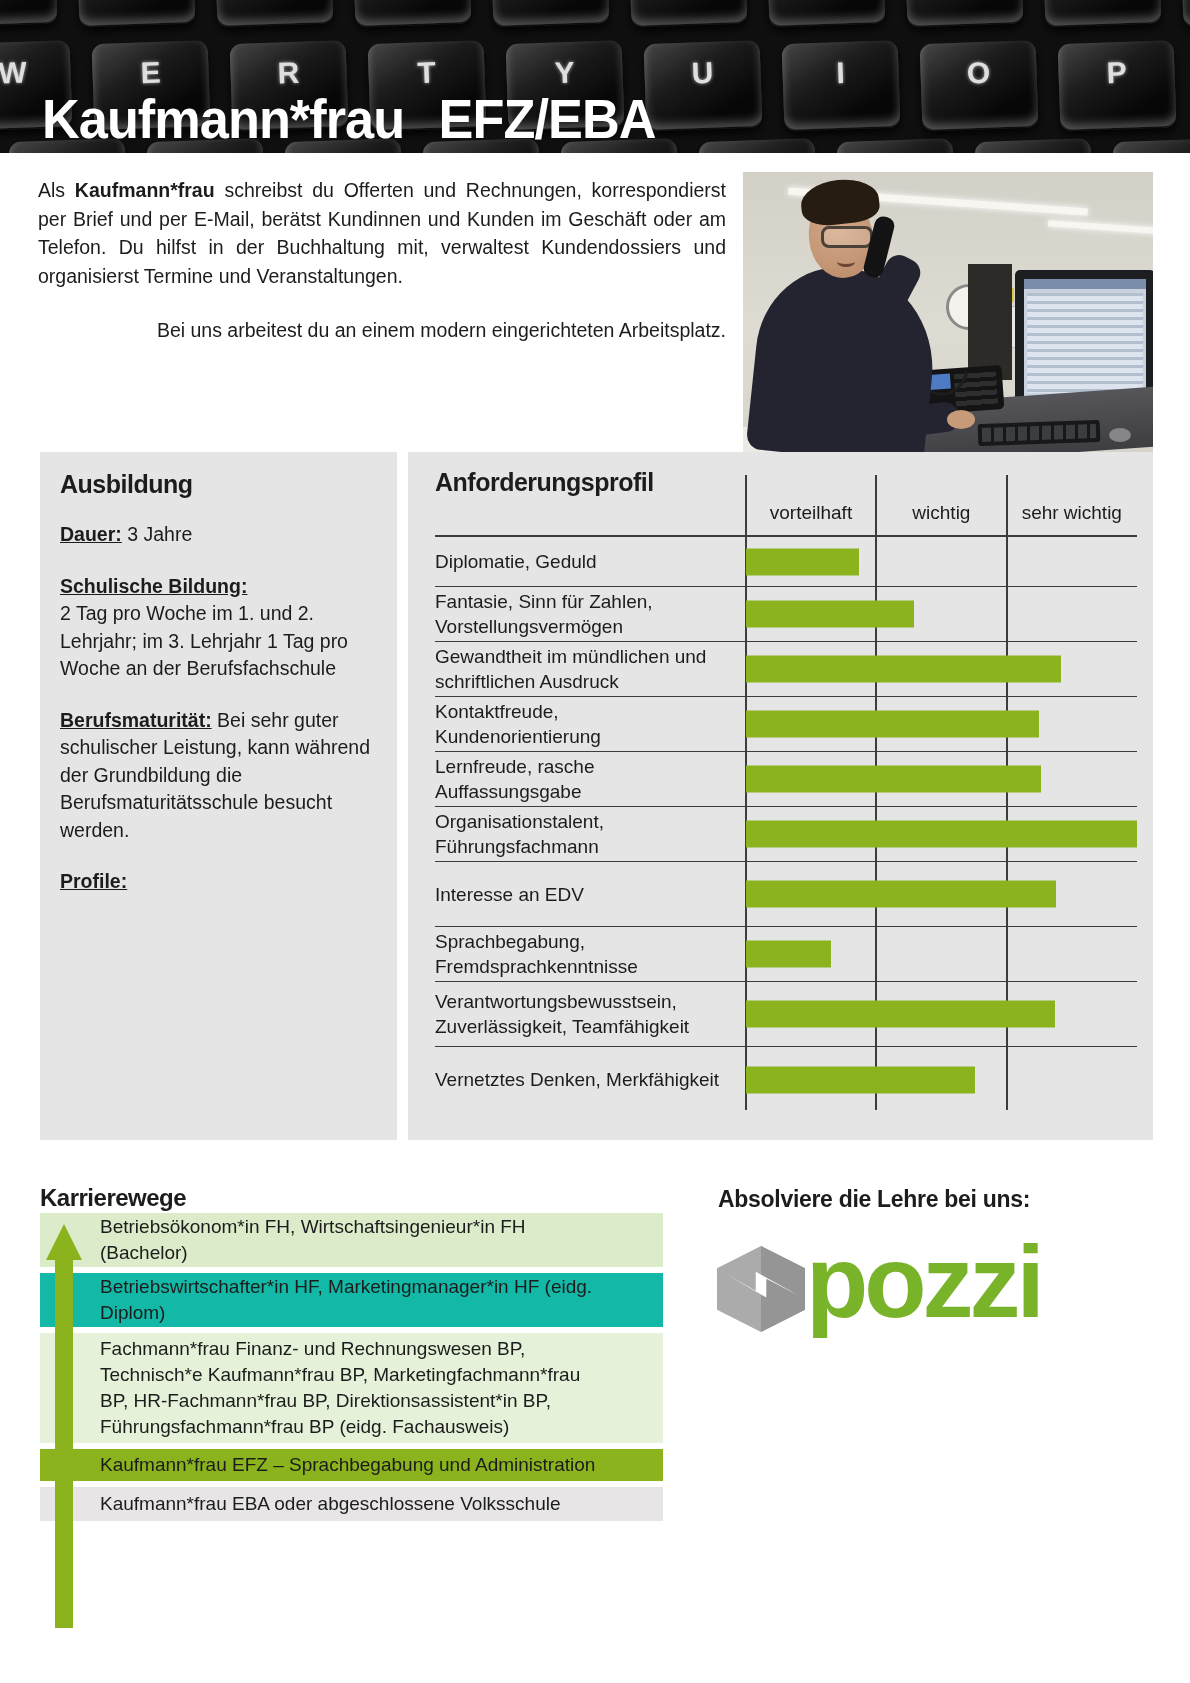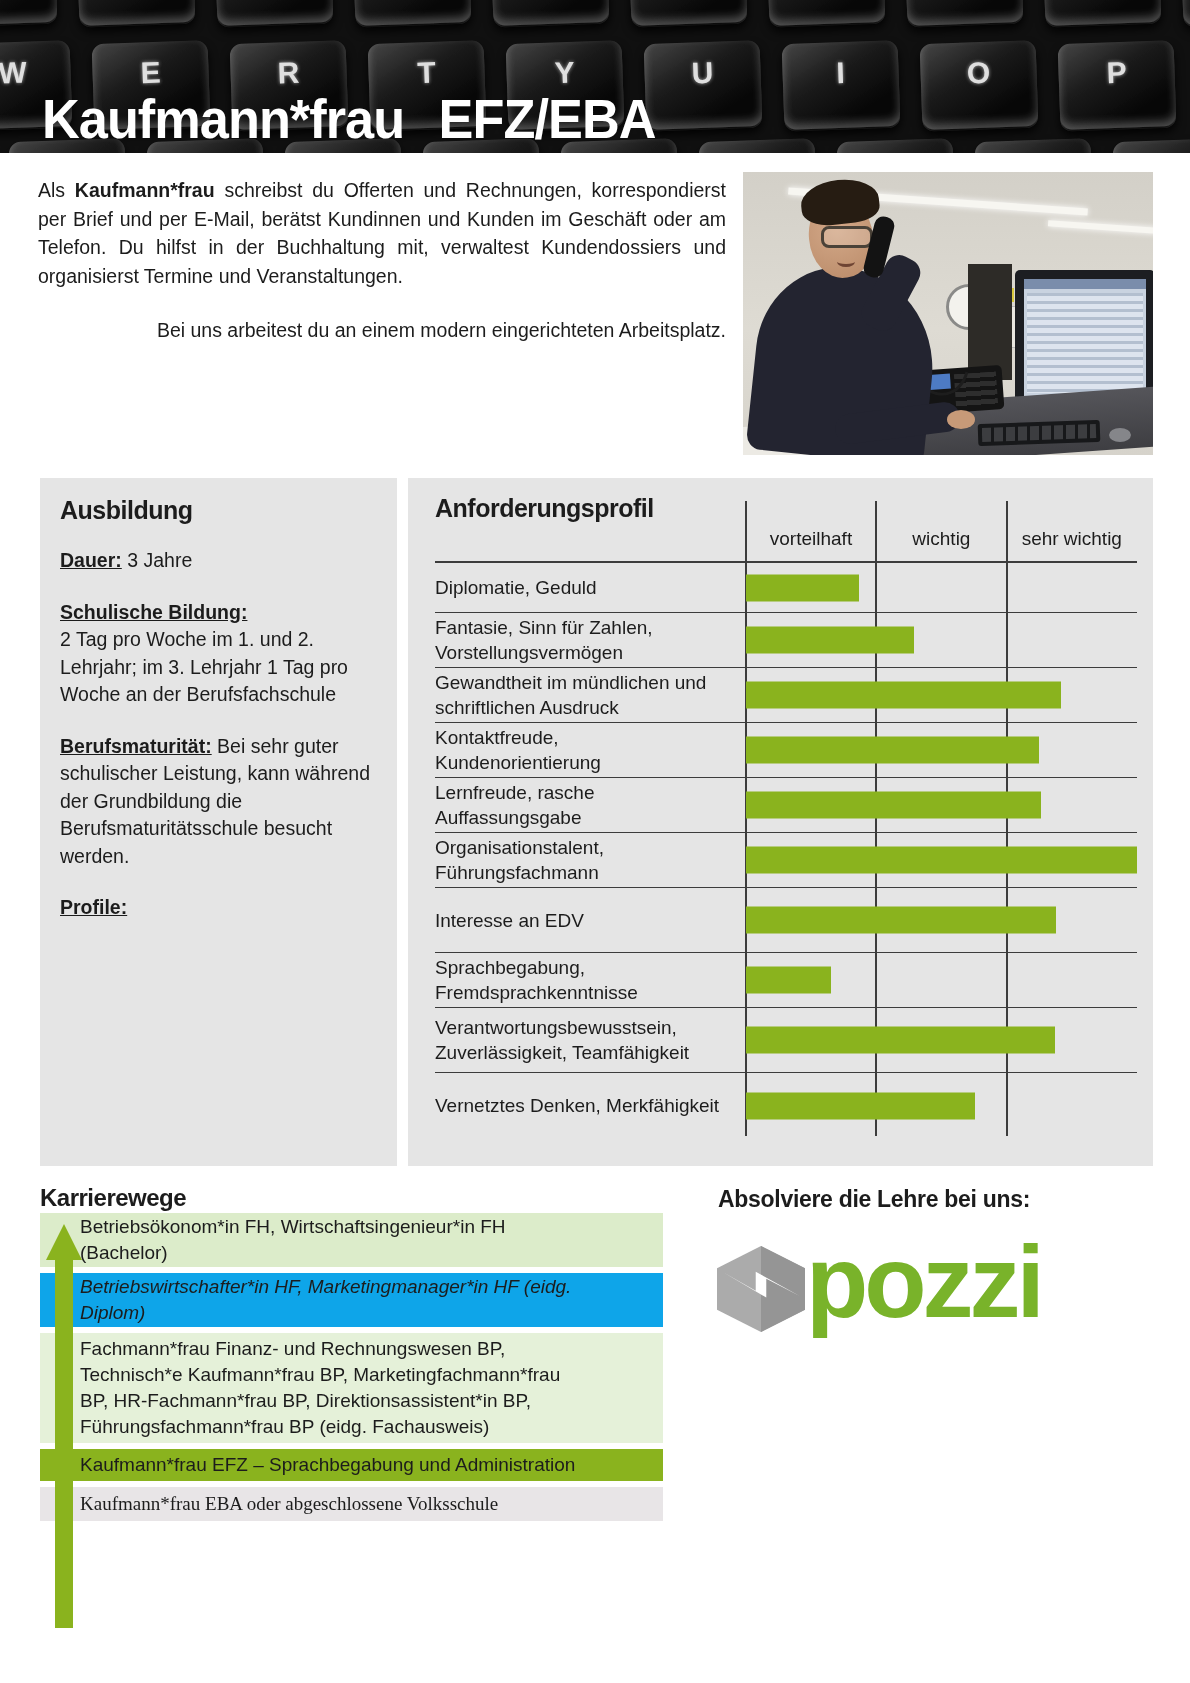--- a/index.html
+++ b/index.html
@@ -42,21 +42,21 @@
   .head{background:radial-gradient(circle at 45% 40%,#d3a888,#b98a68);border-radius:48% 52% 46% 50%;}
   .hair{background:#261c12;border-radius:60% 60% 40% 45%;}
   .glasses{border:3px solid #4a4238;border-radius:8px;background:rgba(255,255,255,.18);}
   .smile{border-bottom:3px solid #6e4433;border-radius:0 0 50% 50%;}
   .receiver{background:#131313;border-radius:9px;}
   .armup{background:#232430;border-radius:14px;}
   .cord{border:3px solid transparent;border-left:3px solid #1d1d1d;border-bottom:3px solid #1d1d1d;border-radius:50%;}
   .forearm{background:#232430;border-radius:16px;}
   .hand{background:#c79a78;border-radius:50%;}
   
-  .panel{position:absolute;top:478px;height:688px;background:#e5e5e5;box-sizing:border-box;}
+  .panel{position:absolute;top:452px;height:688px;background:#e5e5e5;box-sizing:border-box;}
   .panel-ausbildung{left:40px;width:357px;padding:18px 20px;}
   .panel-anforderung{left:408px;width:745px;}
   .ptitle{font-size:25px;font-weight:bold;margin:0 0 22px 0;letter-spacing:-.5px;}
   .ablock{font-size:19.5px;line-height:27.5px;margin-bottom:24px;}
   .ablock b{font-weight:bold;text-decoration:underline;}
   .prelines{white-space:pre-line;}
   .plist{white-space:pre-line;font-size:19.5px;line-height:29px;}
   
   .anf-title{position:absolute;left:27px;top:16px;font-size:25px;font-weight:bold;letter-spacing:-.5px;}
   .chart-head{position:absolute;left:27px;top:50px;width:702px;height:33px;display:flex;}
@@ -66,21 +66,21 @@
   .rows{position:absolute;left:27px;top:83px;width:702px;border-top:2px solid #3c3c3c;}
   .crow{display:flex;align-items:center;border-bottom:1.5px solid #3c3c3c;box-sizing:border-box;}
   .crow.last{border-bottom:none;}
   .crow.h50{height:50px;}.crow.h55{height:55px;}.crow.h65{height:65px;}
   .clabel{width:311px;font-size:19px;line-height:25px;white-space:pre-line;box-sizing:border-box;padding-right:6px;}
   .ctrack{position:relative;width:391px;height:100%;}
   .cbar{position:absolute;left:0;top:50%;transform:translateY(-50%);height:27px;}
   
   .kar-title{position:absolute;left:40px;top:1184px;font-size:24px;font-weight:bold;letter-spacing:-.5px;}
   .kar-rows{position:absolute;left:40px;top:1213px;width:623px;}
-  .krow{display:flex;align-items:center;box-sizing:border-box;padding-left:40px;margin-bottom:6px;
+  .krow{display:flex;align-items:center;box-sizing:border-box;padding-left:60px;margin-bottom:6px;
         font-size:19px;line-height:26px;white-space:pre-line;}
   .krow.hl{font-weight:normal;}
   .arrow-head{position:absolute;left:46px;top:1224px;width:0;height:0;
               border-left:18px solid transparent;border-right:18px solid transparent;}
   .arrow-shaft{position:absolute;left:55px;top:1258px;width:18px;height:370px;}
   
   .abs-title{position:absolute;left:718px;top:1186px;font-size:23px;font-weight:bold;letter-spacing:-.3px;}
   .pozzi-icon{position:absolute;left:717px;top:1246px;width:88px;height:86px;}
   .pozzi-icon .hex{position:absolute;inset:0;clip-path:polygon(50% 0,100% 26%,100% 74%,50% 100%,0 74%,0 26%);background:#ababab;}
   .pozzi-icon .hexdark{position:absolute;inset:0;clip-path:polygon(50% 0,100% 26%,100% 74%,50% 100%,50% 0);background:#959595;}
@@ -279,28 +279,28 @@
             <div class="cbar" style="width: 229.4px; background: rgb(138, 179, 30);"></div>
           </div>
         </div>
       </div>
   </div>
 
   <div class="kar-title">Karrierewege</div>
   <div class="kar-rows" id="karrows">
       <div class="krow" style="min-height: 54px; background: rgb(220, 236, 202);">Betriebsökonom*in FH, Wirtschaftsingenieur*in FH
 (Bachelor)</div>
-      <div class="krow" style="min-height: 54px; background: #0ea5e9; font-style: italic;">Betriebswirtschafter*in HF, Marketingmanager*in HF (eidg.
+      <div class="krow" style="min-height: 54px; background: #14b8a6;">Betriebswirtschafter*in HF, Marketingmanager*in HF (eidg.
 Diplom)</div>
       <div class="krow" style="min-height: 110px; background: rgb(229, 241, 217);">Fachmann*frau Finanz- und Rechnungswesen BP,
 Technisch*e Kaufmann*frau BP, Marketingfachmann*frau
 BP, HR-Fachmann*frau BP, Direktionsassistent*in BP,
 Führungsfachmann*frau BP (eidg. Fachausweis)</div>
       <div class="krow hl" style="min-height: 32px; background: rgb(138, 179, 30);">Kaufmann*frau EFZ – Sprachbegabung und Administration</div>
-      <div class="krow" style="min-height: 34px; background: rgb(232, 229, 231); font-family: Liberation Serif, serif;">Kaufmann*frau EBA oder abgeschlossene Volksschule</div>
+      <div class="krow" style="min-height: 34px; background: rgb(232, 229, 231);">Kaufmann*frau EBA oder abgeschlossene Volksschule</div>
     </div>
   <div class="arrow-head" id="arrowhead" style="border-bottom: 36px solid rgb(138, 179, 30);"></div>
   <div class="arrow-shaft" id="arrowshaft" style="background: rgb(138, 179, 30);"></div>
 
   <div class="abs-title">Absolviere die Lehre bei uns:</div>
   <div class="pozzi-icon">
     <div class="hex"></div>
       <div class="hexdark"></div>
       <div class="zig"></div>
   </div>

